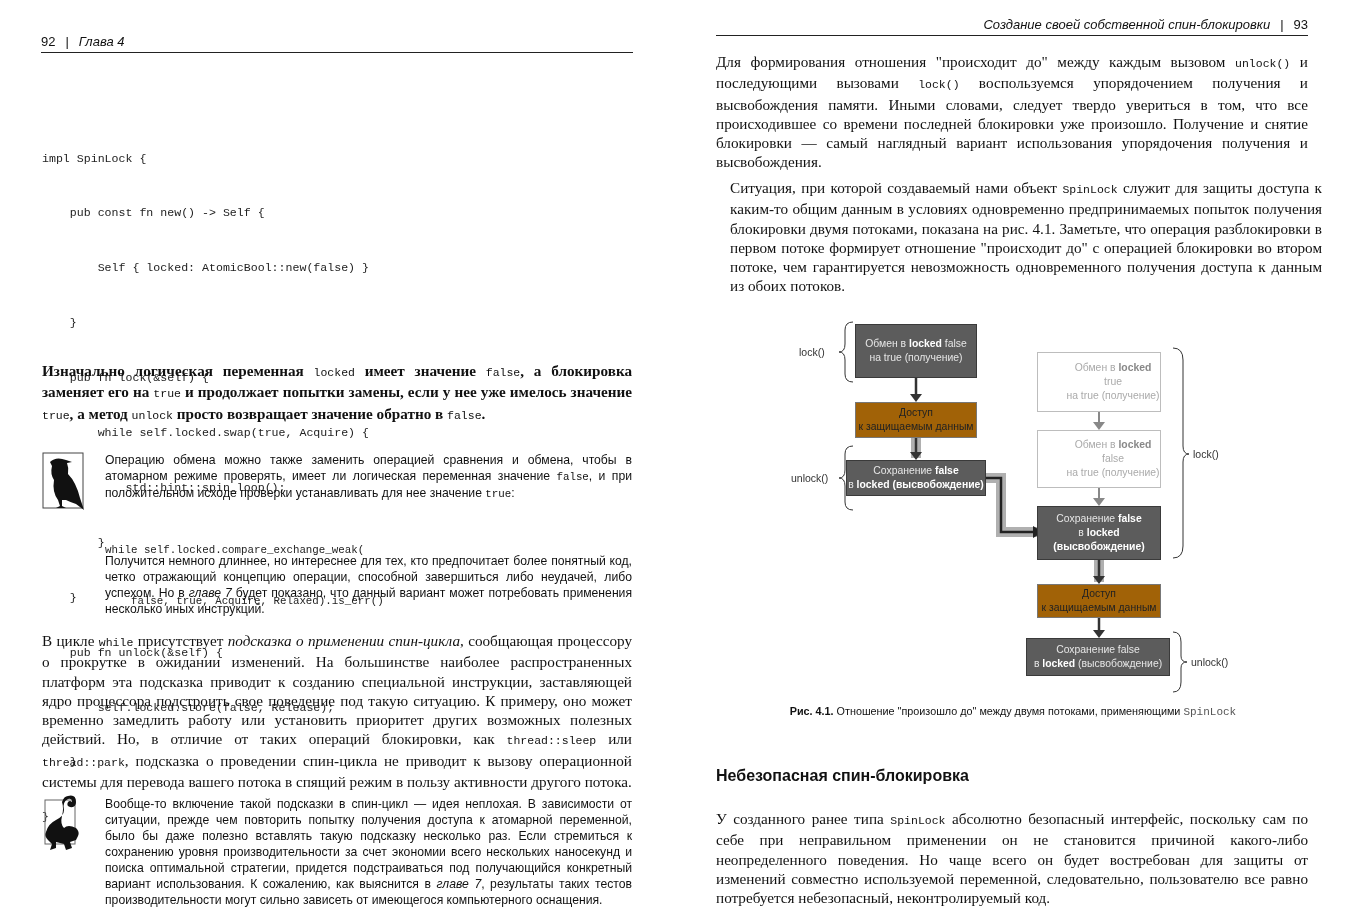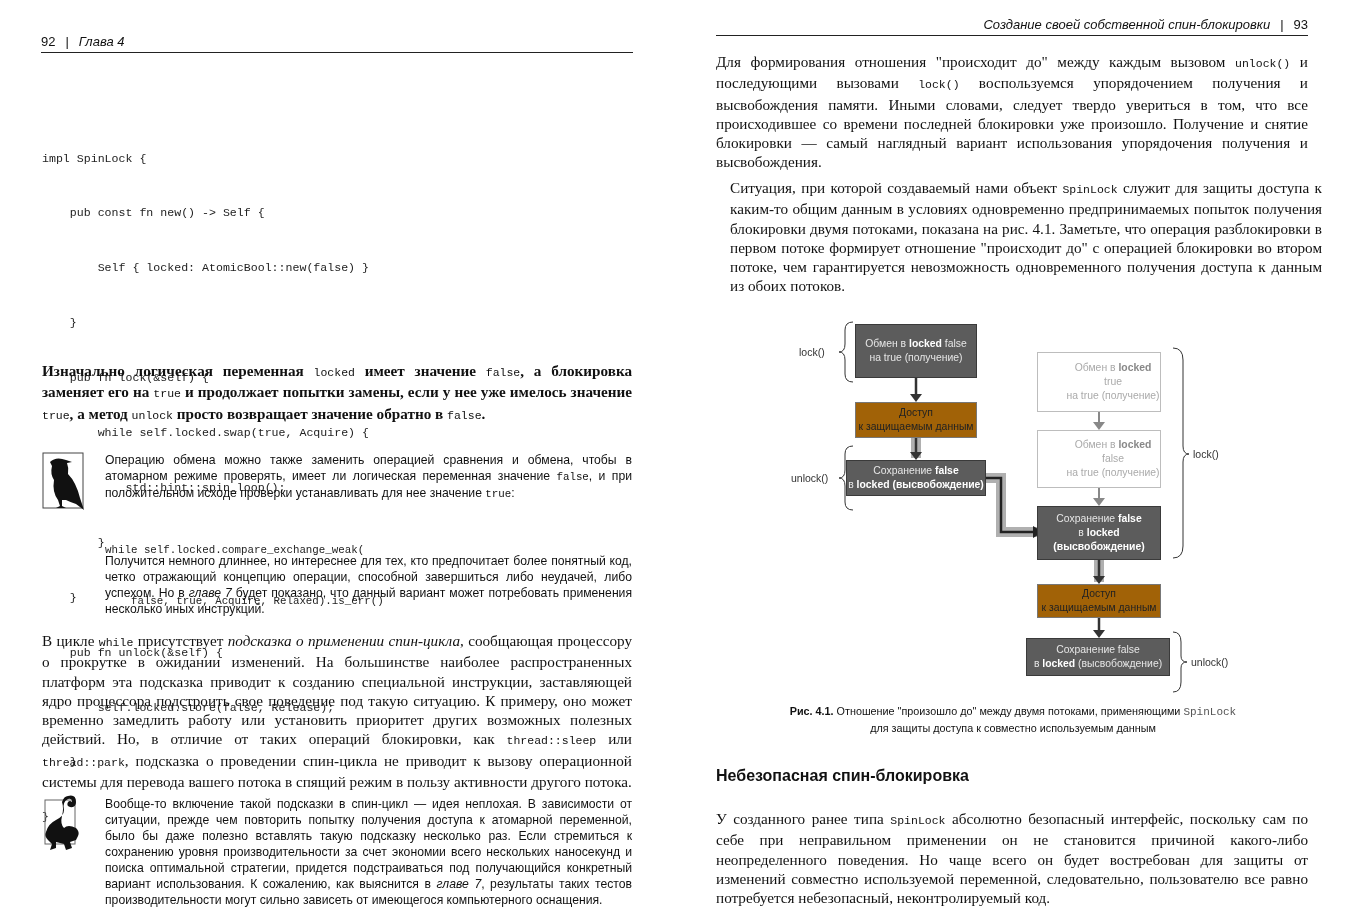--- a/index.html
+++ b/index.html
@@ -228,21 +228,20 @@
       <div>к защищаемым данным</div>
     </div>
     <div class="box dark" style="left:253px; top:322px; width:144px; height:38px;">
       <div>Сохранение false</div>
       <div><span>в </span><b>locked</b><span> (высвобождение)</span></div>
     </div>
   </div>
 
   <div class="caption">
     <div><b>Рис. 4.1.</b><span> Отношение "произошло до" между двумя потоками, применяющими </span><span class="code">SpinLock</span></div>
-    <div>для защиты доступа к совместно используемым данным</div>
   </div>
 
   <div class="section-title">Небезопасная спин-блокировка</div>
 
   <div class="body-text" style="left:43px; top:809px; width:592px;">
     <span>У созданного ранее типа </span><span class="code">SpinLock</span><span> абсолютно безопасный интерфейс, поскольку сам по себе при неправильном применении он не становится причиной какого-либо неопределенного поведения. Но чаще всего он будет востребован для защиты от изменений совместно используемой переменной, следовательно, пользователю все равно потребуется небезопасный, неконтролируемый код.</span>
   </div>
 </div>
 
 </body></html>

